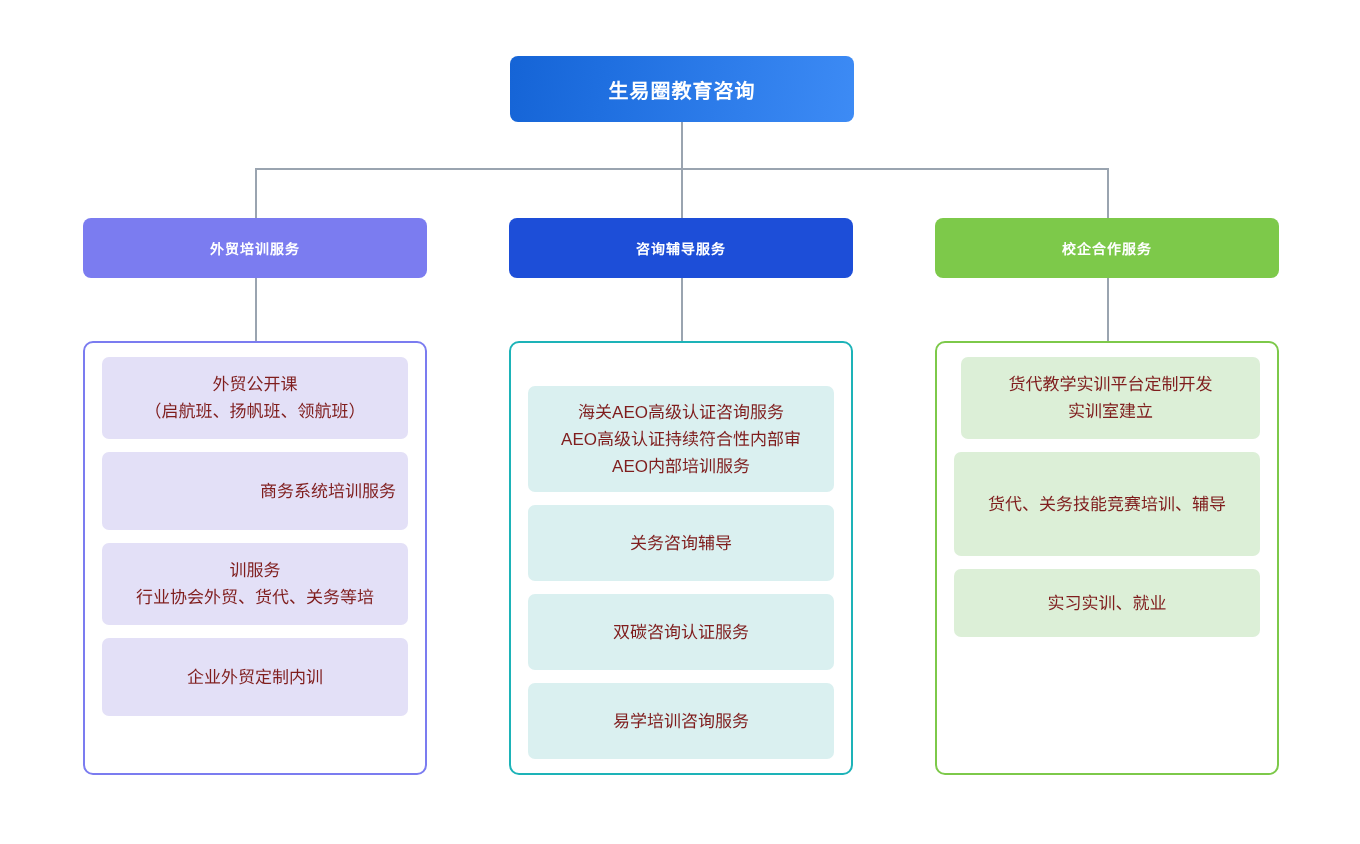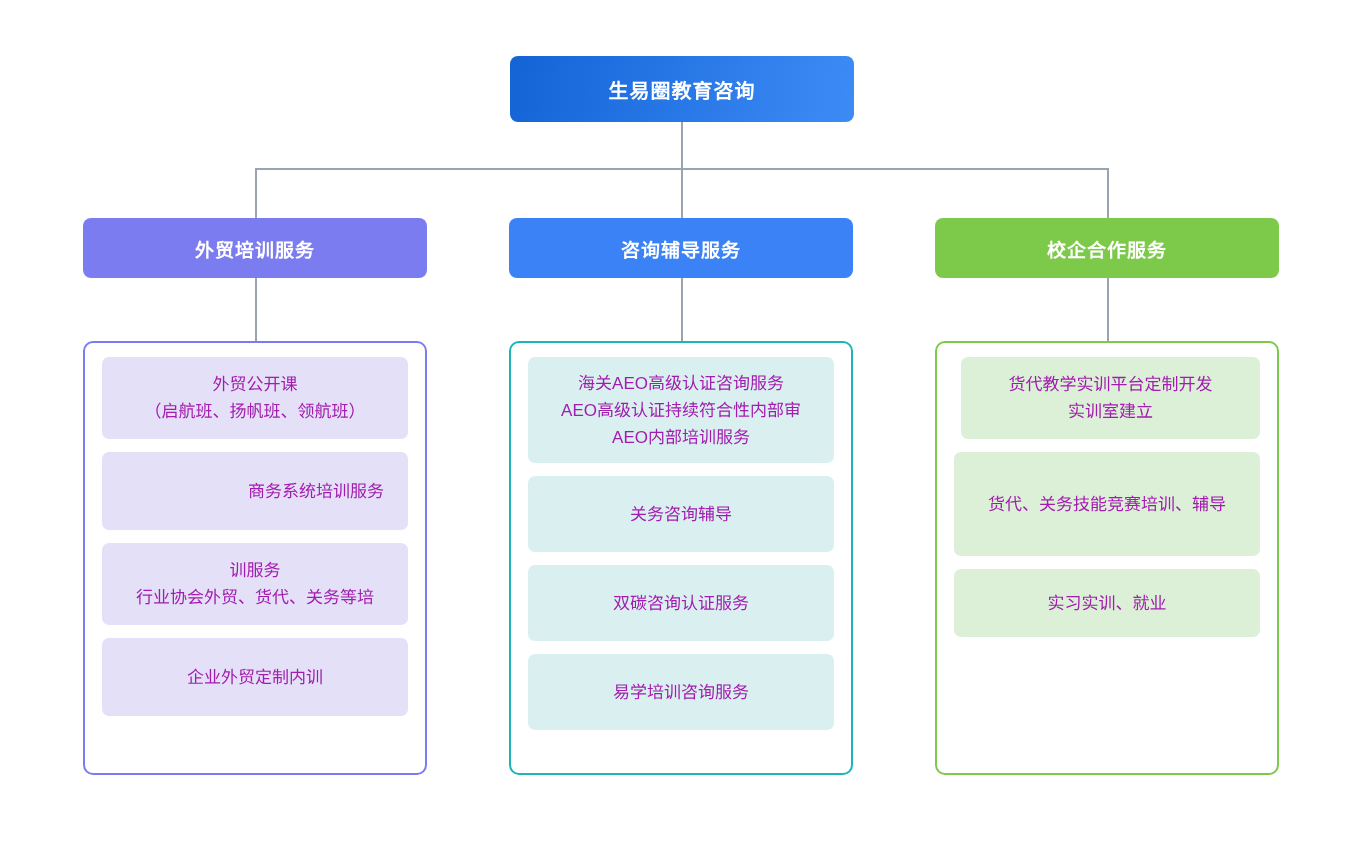--- a/index.html
+++ b/index.html
@@ -79,21 +79,21 @@
     top: 218px;
     left: 0;
     width: 344px;
     height: 60px;
     box-sizing: border-box;
     border-radius: 8px;
     display: flex;
     align-items: center;
     justify-content: center;
     color: #ffffff;
-    font-size: 19px;
+    font-size: 14px;
     font-weight: bold;
     letter-spacing: 1px;
   }
 
   .col-panel {
     position: absolute;
     top: 341px;
     left: 0;
     width: 344px;
     height: 434px;
@@ -109,49 +109,49 @@
 
   .item {
     box-sizing: border-box;
     border-radius: 7px;
     display: flex;
     align-items: center;
     justify-content: center;
     text-align: center;
     font-size: 17px;
     line-height: 27px;
-    color: #a21caf;
-    padding: 9px 24px;
+    color: #7f1d1d;
+    padding: 9px 12px;
     margin-bottom: 13px;
   }
   .item:last-child { margin-bottom: 0; }
   .item .ln { display: block; }
 
   
   .theme-purple .col-header { background: #7b7cf0; }
   .theme-purple .col-panel  { border-color: #7b7cf0; }
   .theme-purple .item       { background: #e3e0f7; }
 
   
-  .theme-teal .col-header { background: #3b82f6; font-family: Liberation Serif, serif; }
+  .theme-teal .col-header { background: #1d4ed8; font-family: Liberation Serif, serif; }
   .theme-teal .col-panel  { border-color: #1db3b8; }
   .theme-teal .item       { background: #daf0f0; }
 
   
   .theme-green .col-header { background: #7dc94a; }
   .theme-green .col-panel  { border-color: #7dc94a; }
   .theme-green .item       { background: #dcefd7; }
 
   
   .col-left  .item:nth-child(1) { height: 82px; }
   .col-left  .item:nth-child(2) { height: 78px; justify-content: flex-end; }
   .col-left  .item:nth-child(3) { height: 82px; }
   .col-left  .item:nth-child(4) { height: 78px; }
 
-  .col-mid .item:nth-child(1) { height: 106px; }
+  .col-mid .item:nth-child(1) { height: 106px; margin-top: 29px; }
   .col-mid .item:nth-child(2) { height: 76px; }
   .col-mid .item:nth-child(3) { height: 76px; }
   .col-mid .item:nth-child(4) { height: 76px; }
 
   .col-right .item:nth-child(1) { height: 82px; margin-left: 7px; }
   .col-right .item:nth-child(2) { height: 104px; }
   .col-right .item:nth-child(3) { height: 68px; }
   .col-right .item:nth-child(4) { height: 72px; font-family: Liberation Mono, monospace; }
 </style>
 </head>

